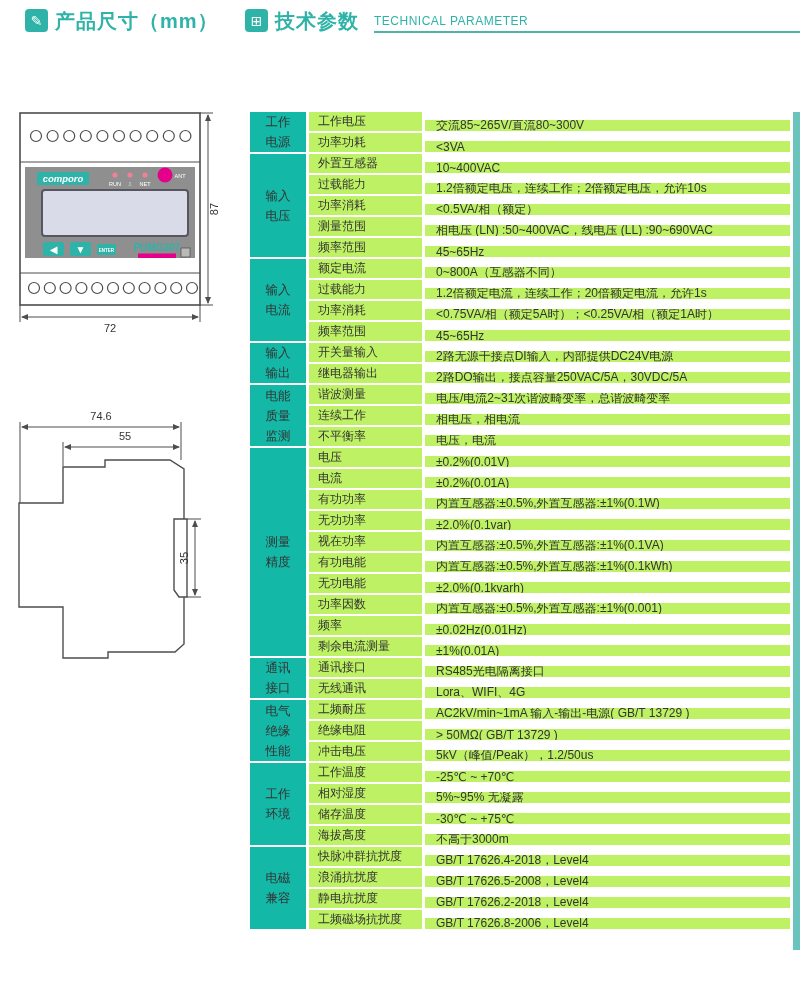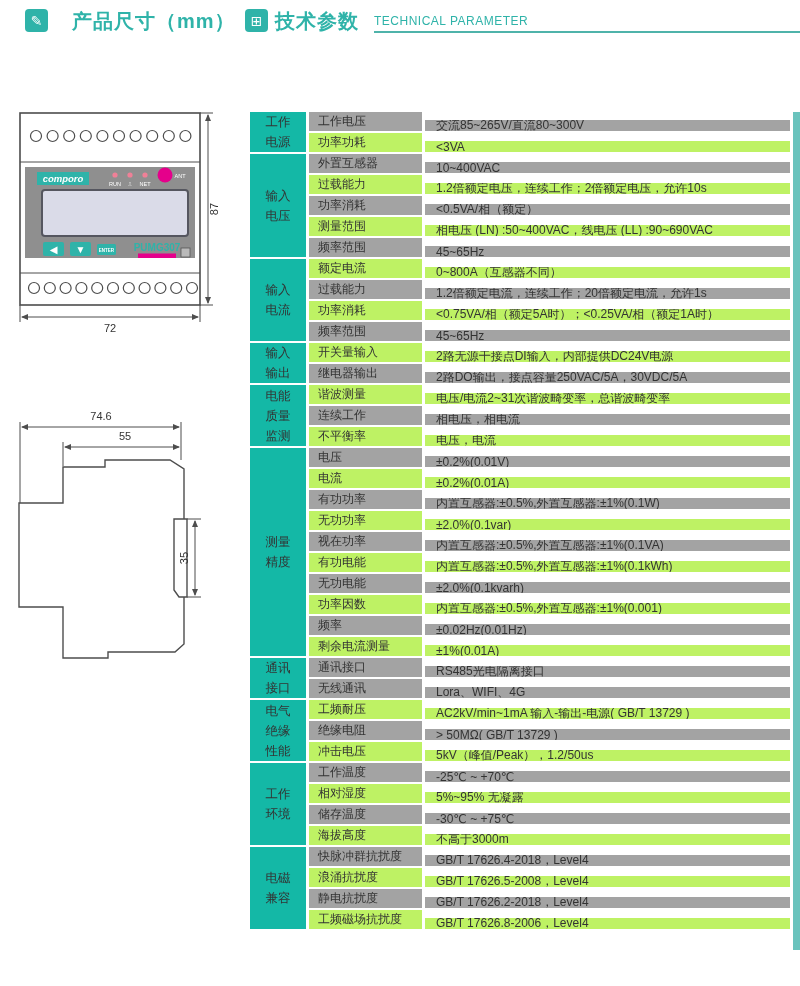--- a/index.html
+++ b/index.html
@@ -5,42 +5,42 @@
   html,body{margin:0;padding:0;background:#ffffff;}
   #page{position:relative;width:800px;height:986px;background:#ffffff;overflow:hidden;
         font-family:"Liberation Sans","DejaVu Sans",sans-serif;color:#333;}
 
   
   .hdr-icon{position:absolute;width:23px;height:23px;background:#2fb3a9;border-radius:4px;
             color:#fff;display:flex;align-items:center;justify-content:center;font-size:14px;}
   #icon-left{left:25px;top:9px;}
   #icon-right{left:245px;top:9px;}
   .hdr-title{position:absolute;top:8px;font-size:20px;font-weight:bold;color:#2fb3a9;letter-spacing:1px;}
-  #title-left{left:72px;}
+  #title-left{left:55px;}
   #title-right{left:275px;}
   #subtitle-right{position:absolute;left:374px;top:14px;font-size:12px;color:#2fb3a9;letter-spacing:.5px;}
   #title-underline{position:absolute;left:374px;top:31px;width:426px;height:2px;background:#4fb3aa;}
 
   
   .drawing{position:absolute;}
   #front-view{left:5px;top:108px;}
   #side-view{left:5px;top:400px;}
   svg text{font-family:"Liberation Sans","DejaVu Sans",sans-serif;}
 
   
   #spec-table{position:absolute;left:250px;top:112px;width:540px;}
   .group-block{display:flex;margin-bottom:2px;}
   .group-label{width:56px;margin-right:3px;background:#14b8a6;display:flex;flex-direction:column;
                justify-content:center;align-items:center;font-size:12.5px;color:#333;line-height:20px;}
   .group-rows{flex:1;display:flex;flex-direction:column;gap:2px;}
   .spec-row{display:flex;height:19px;}
   .cell{display:flex;align-items:center;font-size:12px;color:#333;white-space:nowrap;overflow:hidden;}
   .param{width:104px;margin-right:3px;padding-left:9px;}
   .value{flex:1;padding-left:11px;margin-top:8px;}
-  .spec-row.dark .cell{background:#a3a3a3;}
+  .spec-row.dark .cell{background:#bef264;}
   .spec-row.light .cell{background:#bef264;}
 
   #right-accent-bar{position:absolute;left:793px;top:112px;width:7px;height:838px;background:#6ac3bd;}
 </style>
 </head>
 <body>
 
 <div id="page">
 
   <div class="hdr-icon" id="icon-left">✎</div>

